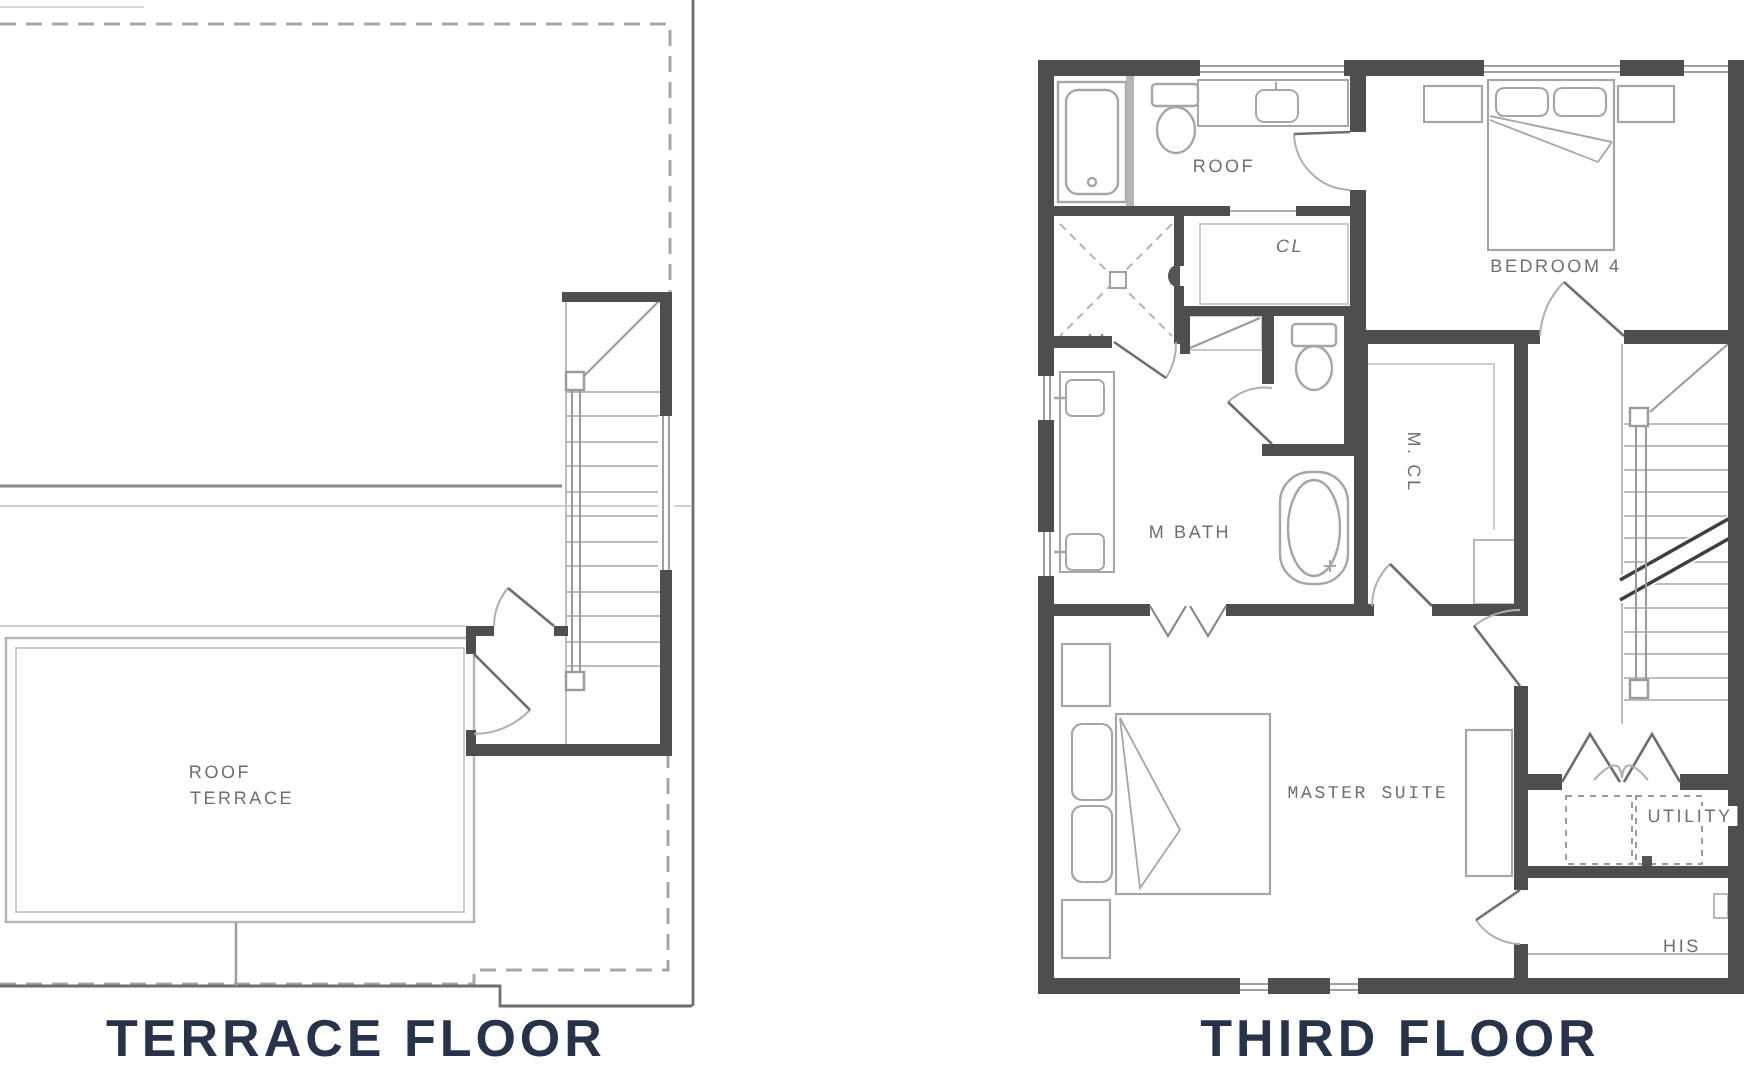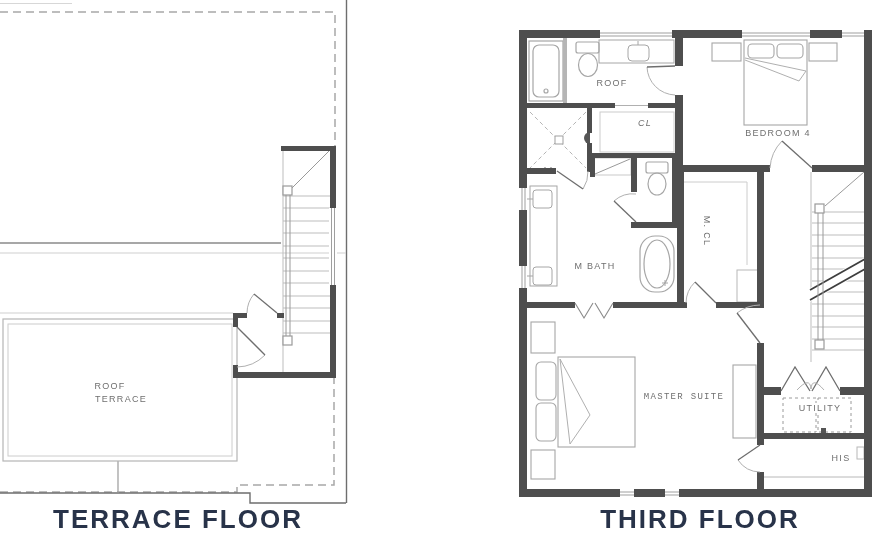--- a/index.html
+++ b/index.html
@@ -2,21 +2,21 @@
 <html><head>
 <meta charset="utf-8">
 <style>
   html,body{margin:0;padding:0;background:#fff;}
   #canvas{position:relative;width:873px;height:533px;background:#fff;overflow:hidden;
           font-family:"Liberation Sans",sans-serif;}
   #plan-svg{position:absolute;left:0;top:0;}
   .rlabel{position:absolute;transform:translate(-50%,-50%);font-size:9px;letter-spacing:1.3px;
           color:#6f6f6f;white-space:nowrap;}
   .rlabel.vertical{transform:translate(-50%,-50%) rotate(90deg);}
-  .rlabel.onwhite{background:#fff;padding:0 2px;}
+  .rlabel.onwhite{background:#fff;padding:0 2px;margin-left:25px;}
   .ftitle{position:absolute;transform:translateX(-50%);font-size:26px;font-weight:700;
           letter-spacing:2px;color:#283349;white-space:nowrap;}
 </style>
 </head>
 <body>
 
 <div id="canvas">
 
 <svg id="plan-svg" width="873" height="533" viewBox="0 0 873 533">
 
@@ -313,17 +313,17 @@
   <div class="rlabel" style="left:110px;top:386px;">ROOF</div>
   <div class="rlabel" style="left:121px;top:399px;">TERRACE</div>
 
   <div class="rlabel" style="left:612px;top:83px;">ROOF</div>
   <div class="rlabel" style="left:645px;top:123px;font-style:italic;">CL</div>
   <div class="rlabel" style="left:778px;top:133px;">BEDROOM 4</div>
   <div class="rlabel" style="left:595px;top:266px;">M BATH</div>
   <div class="rlabel vertical" style="left:707px;top:231px;">M. CL</div>
   <div class="rlabel" style="left:684px;top:397px;font-family:Liberation Mono, monospace;">MASTER SUITE</div>
   <div class="rlabel onwhite" style="left:820px;top:408px;">UTILITY</div>
-  <div class="rlabel" style="left:821px;top:458px;padding-left:40px;">HIS</div>
+  <div class="rlabel" style="left:821px;top:473px;padding-left:40px;">HIS</div>
 
   <div class="ftitle" style="left:178px;top:504px;">TERRACE FLOOR</div>
   <div class="ftitle" style="left:700px;top:504px;">THIRD FLOOR</div>
 </div>
 
 </body></html>

